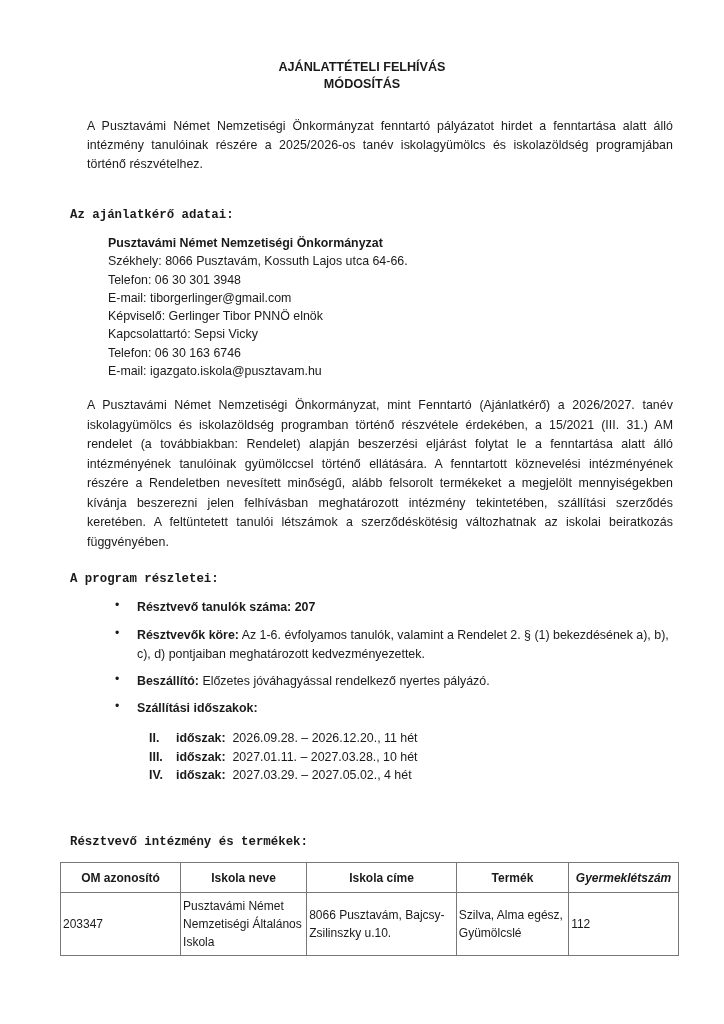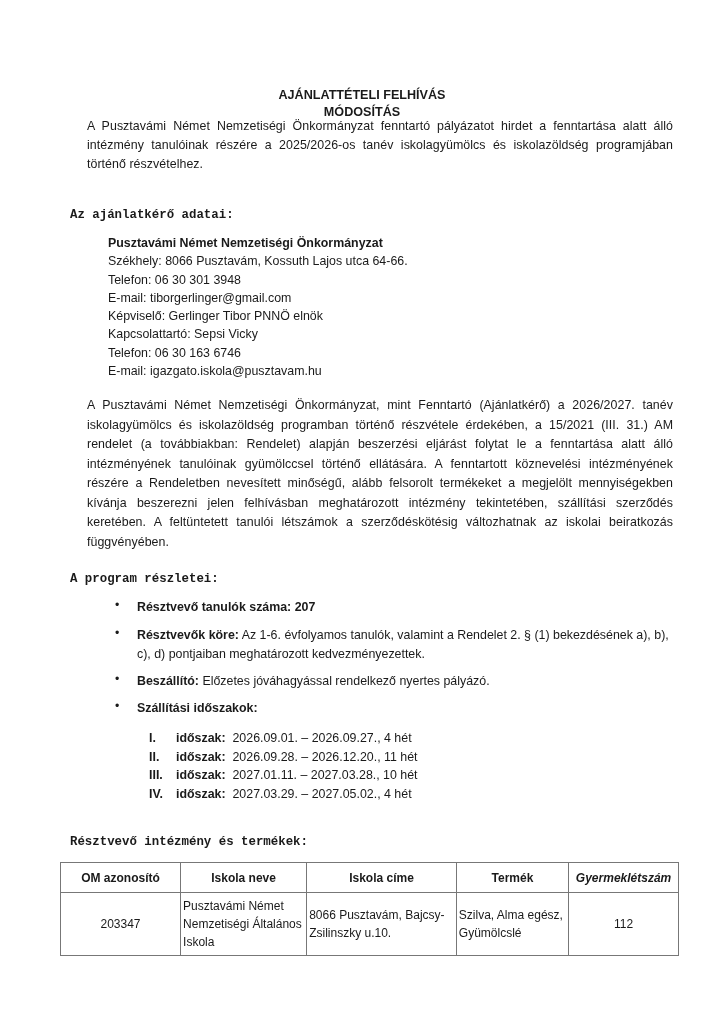--- a/index.html
+++ b/index.html
@@ -1,38 +1,38 @@
 <!DOCTYPE html>
 <html><head>
 <meta charset="utf-8">
 <style>
   html, body { margin: 0; padding: 0; background: #ffffff; }
   body { width: 724px; height: 1024px; position: relative; overflow: hidden;
          font-family: "Liberation Sans", "DejaVu Sans", sans-serif; color: #1a1a1a; font-size: 12.4px; }
   .abs { position: absolute; }
-  .title { left: 0; width: 724px; text-align: center; font-weight: bold; font-size: 12.6px; line-height: 17px; margin-top: 28px; }
+  .title { left: 0; width: 724px; text-align: center; font-weight: bold; font-size: 12.6px; line-height: 17px; }
   .para { left: 87px; width: 586px; text-align: justify; line-height: 19.2px; letter-spacing: 0.05px; }
   .para.tight { line-height: 19.5px; }
   .heading { left: 70px; font-weight: bold; font-family: Liberation Mono, monospace; }
   .contact { left: 108px; line-height: 18.3px; }
   .contact div { white-space: nowrap; }
   .bullets { left: 87px; width: 600px; }
   .bullet { position: absolute; left: 0; width: 590px; }
   .bullet .dot { position: absolute; left: 28px; top: 0; }
   .bullet .txt { position: absolute; left: 50px; width: 540px; line-height: 19px; }
   .periods { left: 149px; line-height: 18.6px; }
   .periods .row { white-space: nowrap; }
   .periods .lbl { display: inline-block; width: 80px; font-weight: bold; }
   .periods .rn { display: inline-block; width: 27px; }
   table.prod { position: absolute; left: 60px; top: 862px; border-collapse: collapse; width: 619px; }
   table.prod th, table.prod td { border: 1px solid #777; padding: 0 2px; font-size: 12px; }
   table.prod th { height: 29px; font-weight: bold; text-align: center; }
   table.prod td { height: 62px; line-height: 18px; vertical-align: middle; }
   .c1 { width: 116px; } .c2 { width: 122px; } .c3 { width: 146px; } .c4 { width: 108px; } .c5 { width: 105px; font-style: italic; }
-  .center { text-align: center; }
+  .center { }
 </style>
 </head>
 <body>
 
 <div class="abs title" style="top:59px;">AJÁNLATTÉTELI FELHÍVÁS</div>
 <div class="abs title" style="top:76px;">MÓDOSÍTÁS</div>
 
 <div class="abs para" style="top:117px;">A Pusztavámi Német Nemzetiségi Önkormányzat fenntartó pályázatot hirdet a fenntartása alatt álló intézmény tanulóinak részére a 2025/2026-os tanév iskolagyümölcs és iskolazöldség programjában történő részvételhez.</div>
 
 <div class="abs heading" style="top:208px;">Az ajánlatkérő adatai:</div>
@@ -65,21 +65,20 @@
     <span class="dot">•</span>
     <span class="txt"><b>Beszállító:</b><span> Előzetes jóváhagyással rendelkező nyertes pályázó.</span></span>
   </div>
   <div class="bullet" style="top:101px;">
     <span class="dot">•</span>
     <span class="txt"><b>Szállítási időszakok:</b></span>
   </div>
 </div>
 
 <div class="abs periods" style="top:729px;">
-  <div class="row"><span class="lbl"><span class="rn">I.</span><span>időszak:</span></span> <span>2026.09.01. – 2026.09.27., 4 hét</span></div>
   <div class="row"><span class="lbl"><span class="rn">II.</span><span>időszak:</span></span> <span>2026.09.28. – 2026.12.20., 11 hét</span></div>
   <div class="row"><span class="lbl"><span class="rn">III.</span><span>időszak:</span></span> <span>2027.01.11. – 2027.03.28., 10 hét</span></div>
   <div class="row"><span class="lbl"><span class="rn">IV.</span><span>időszak:</span></span> <span>2027.03.29. – 2027.05.02., 4 hét</span></div>
 </div>
 
 <div class="abs heading" style="top:835px;">Résztvevő intézmény és termékek:</div>
 
 <table class="prod">
   <thead>
     <tr>

